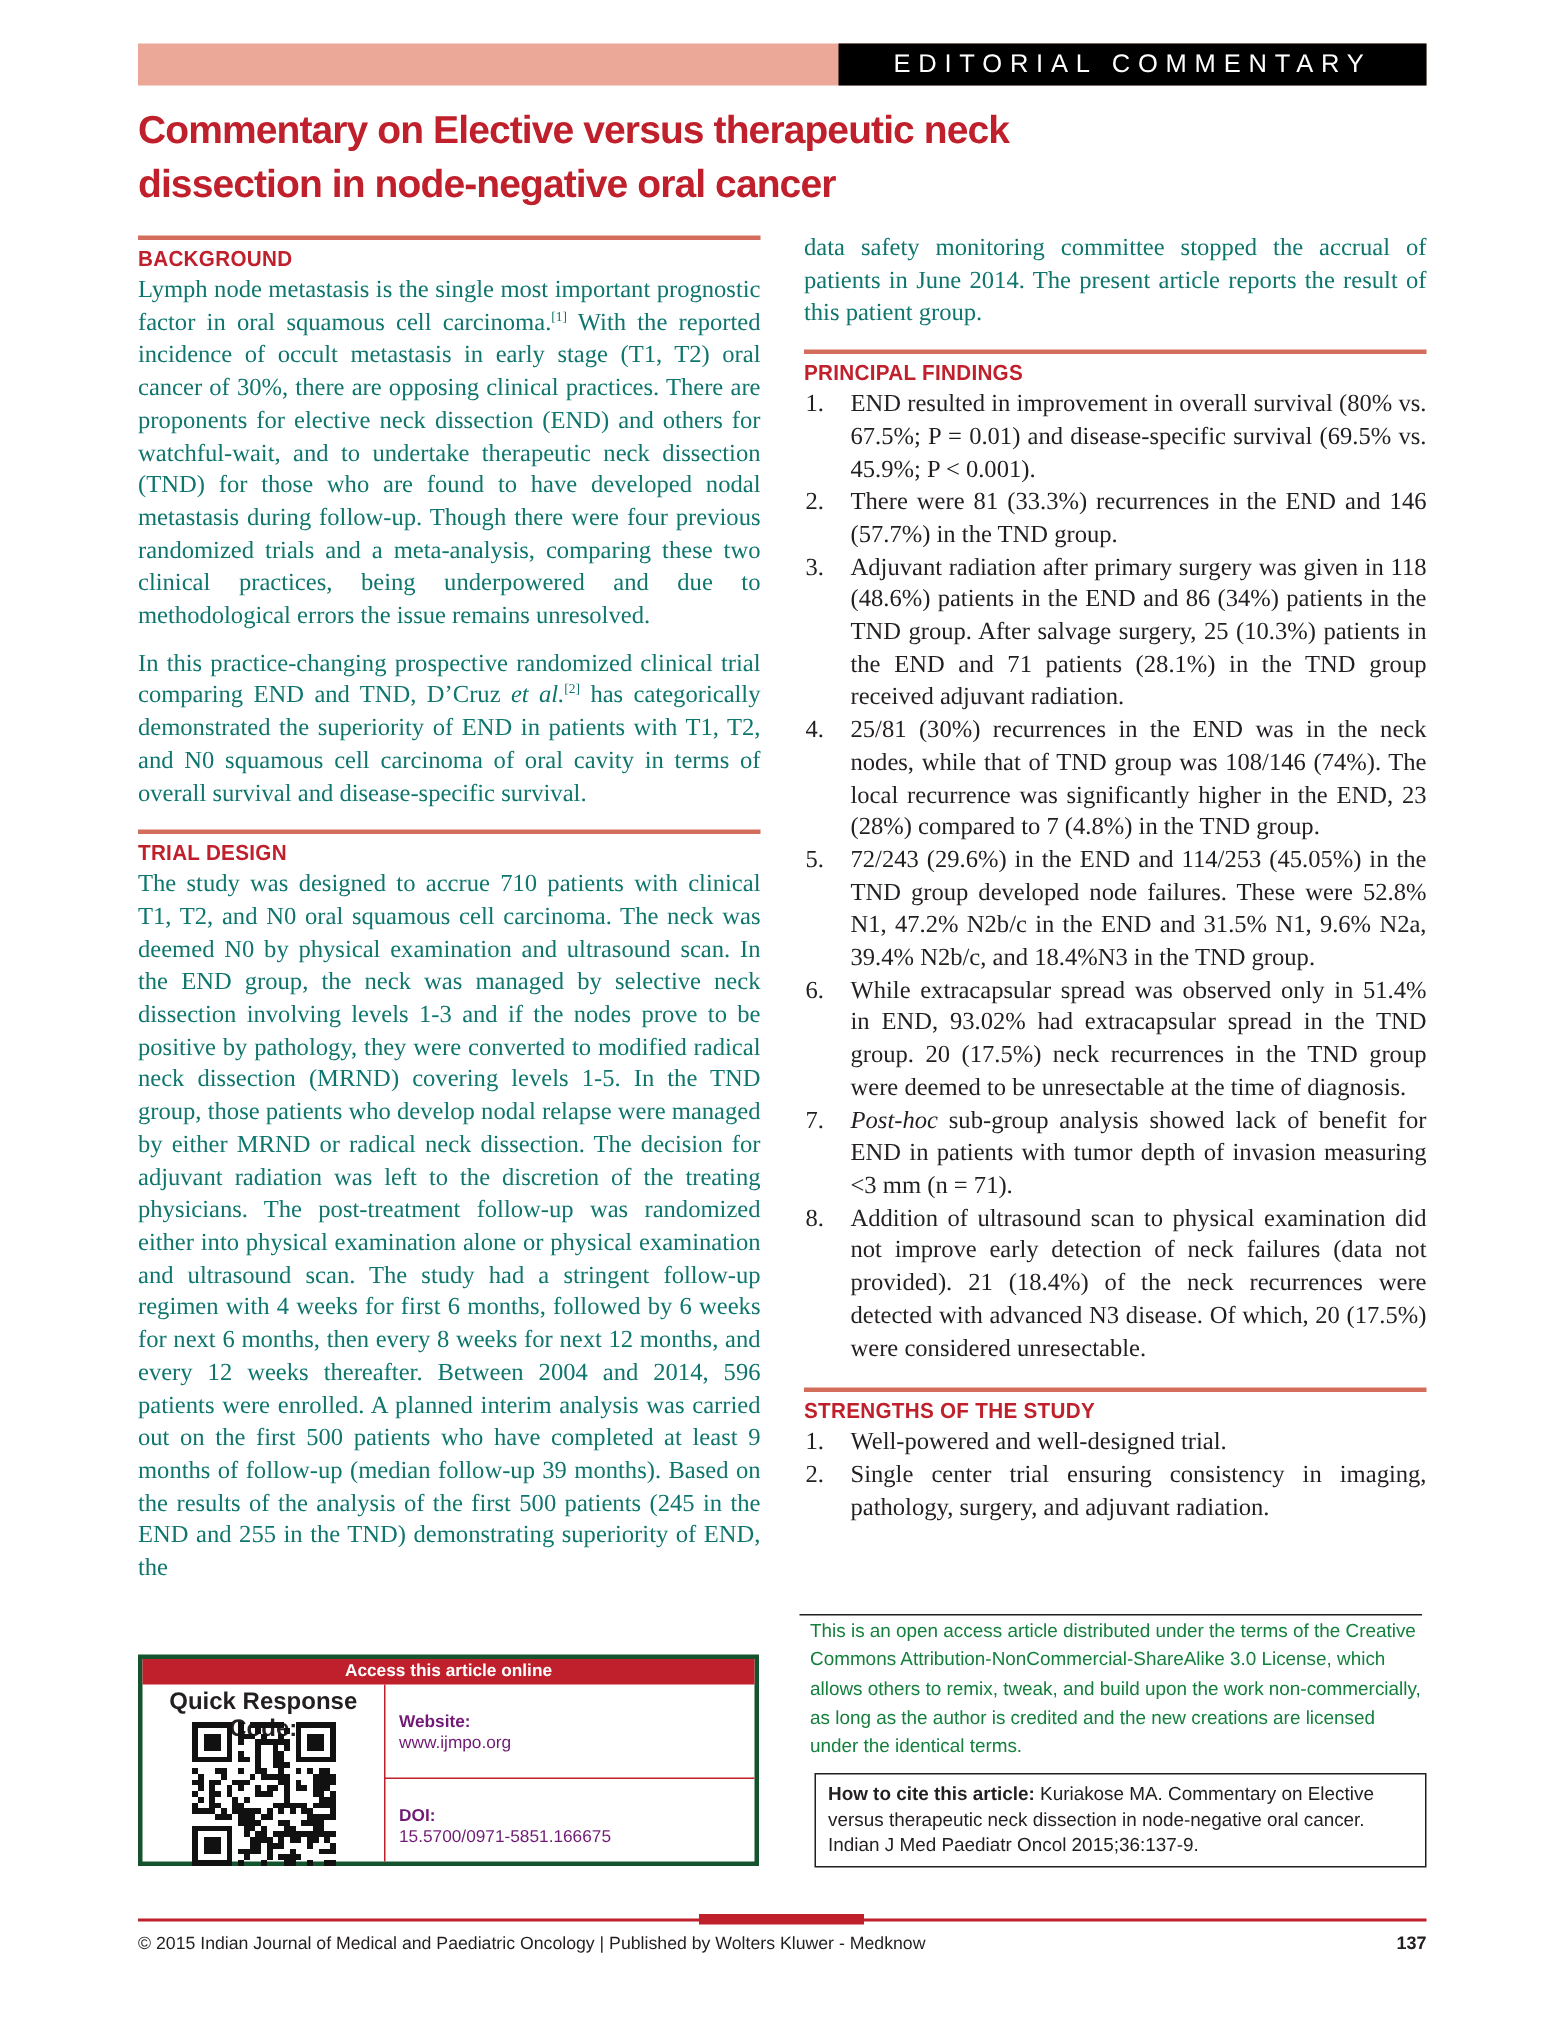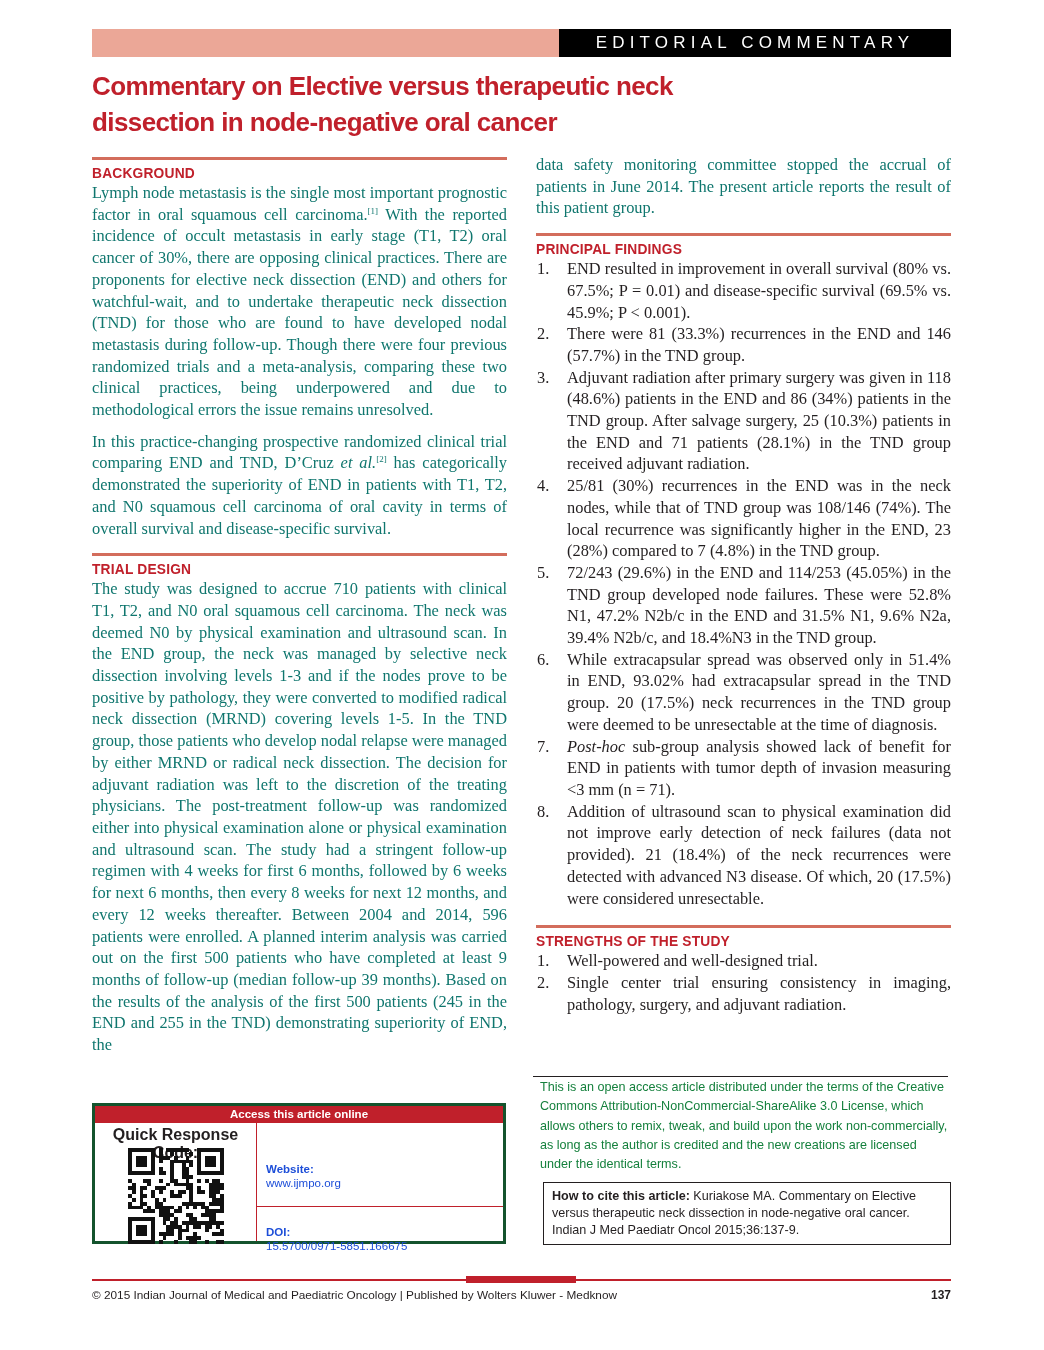--- a/index.html
+++ b/index.html
@@ -31,21 +31,21 @@
   ol.findings li .num { position: absolute; left: 1px; top: 0; }
   sup { font-size: 9px; line-height: 0; vertical-align: 6px; }
 
   .access-box { position: absolute; left: 92px; top: 1103px; width: 414px; height: 141px; border: 3px solid #14532d; box-sizing: border-box; }
   .access-head { background: #c0202b; color: #fff; font-family: "Liberation Sans", sans-serif; font-weight: bold; font-size: 11.5px;
     text-align: center; height: 17px; line-height: 17px; }
   .access-body { position: absolute; left: 0; top: 17px; right: 0; bottom: 0; }
   .qr-cell { position: absolute; left: 0; top: 0; width: 161px; bottom: 0; border-right: 1px solid #c0202b; }
   .qr-label { font-family: "Liberation Sans", sans-serif; font-weight: bold; font-size: 16px; color: #231f20; text-align: center; margin-top: 3px; }
   .qr-code { position: absolute; left: 33px; top: 25px; width: 96px; height: 96px; }
-  .info-cell { position: absolute; left: 161px; right: 0; height: 61px; padding-left: 10px; box-sizing: border-box; font-family: "Liberation Sans", sans-serif; color: #1d4ed8; margin-top: 21px; }
+  .info-cell { position: absolute; left: 161px; right: 0; height: 61px; padding-left: 10px; box-sizing: border-box; font-family: "Liberation Sans", sans-serif; color: #701a75; }
   .info-web { top: 0; border-bottom: 1px solid #c0202b; padding-top: 18px; height: 63px; }
   .info-doi { top: 63px; padding-top: 18px; }
   .info-label { font-weight: bold; font-size: 11.5px; line-height: 14px; }
   .info-val { font-size: 11.5px; line-height: 15px; }
 
   .license { position: absolute; left: 517px; top: 1076px; width: 415px; border-top: 1px solid #231f20; padding: 1px 0 0 7px; box-sizing: border-box;
     font-family: "Liberation Sans", sans-serif; font-size: 12.6px; line-height: 19.3px; color: #15803d; margin-left: 16px; }
   .cite-box { position: absolute; left: 543px; top: 1182px; width: 408px; height: 63px; border: 1px solid #231f20; box-sizing: border-box;
     padding: 5px 8px 0 8px; font-family: "Liberation Sans", sans-serif; font-size: 12.6px; line-height: 17px; color: #231f20; }
   .cite-box b { font-weight: bold; }

